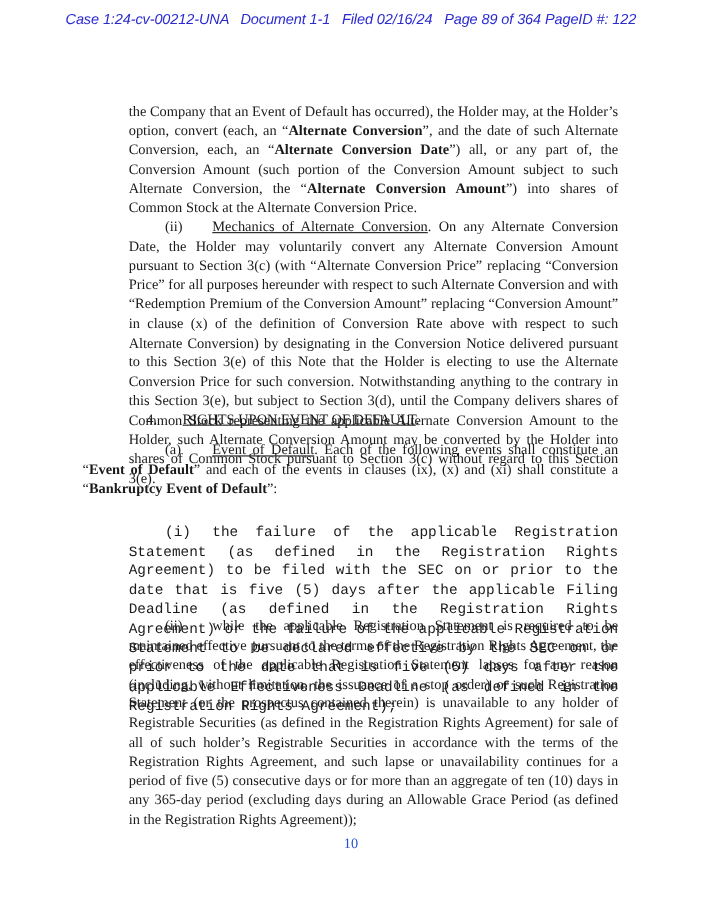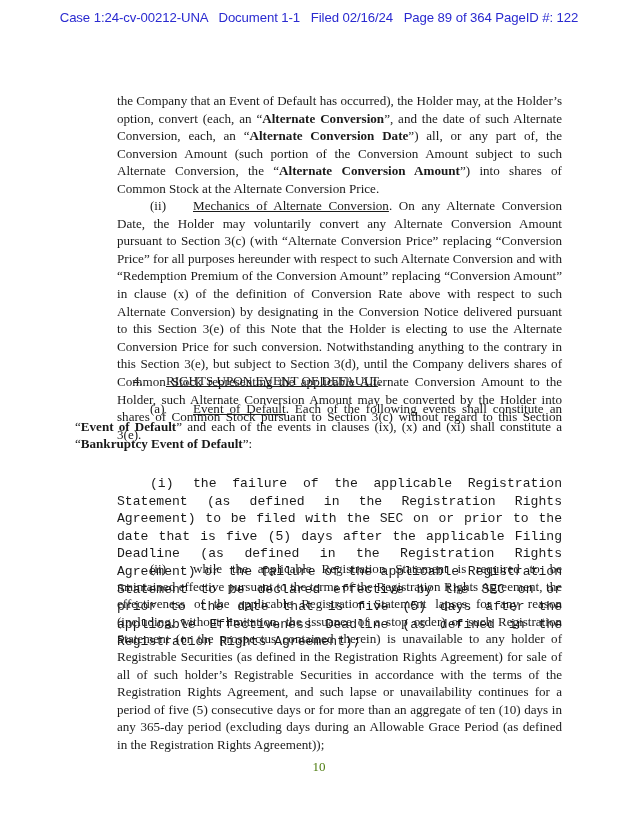--- a/index.html
+++ b/index.html
@@ -1,34 +1,35 @@
 <!DOCTYPE html>
 <html><head>
 <meta charset="utf-8">
 <style>
   html, body { margin: 0; padding: 0; background: #ffffff; }
   body { width: 638px; height: 825px; position: relative; overflow: hidden; }
   .stamp {
     position: absolute; top: 10px; left: 0; width: 638px; text-align: center;
     font-family: "Liberation Sans", sans-serif; font-size: 13.2px; color: #2a2ad0;
     letter-spacing: -0.1px;
+    font-style: italic;
   }
   .page {
     position: absolute; left: 0; top: 0; width: 638px;
     font-family: "Liberation Serif", serif; font-size: 13.1px; line-height: 17.6px; color: #1a1a1a;
   }
   .p { position: absolute; text-align: justify; text-align-last: left; }
   .block-in { left: 117px; width: 445px; margin-top: 19px; }
   .block-full { left: 75px; width: 487px; }
   .ind { display: inline-block; }
   .u { text-decoration: underline; }
   b { font-weight: bold; }
   .pagenum {
     position: absolute; top: 759px; left: 0; width: 638px; text-align: center;
-    font-family: "Liberation Serif", serif; font-size: 13px; color: #4d7c0f;
+    font-family: "Liberation Serif", serif; font-size: 13px; color: #1d4ed8;
   }
 </style>
 </head>
 <body>
 
 <div class="stamp" style="white-space: pre;">Case 1:24-cv-00212-UNA   Document 1-1   Filed 02/16/24   Page 89 of 364 PageID #: 122</div>
 
 <div class="page">
 
   <div class="p block-in" style="top:73px;">

